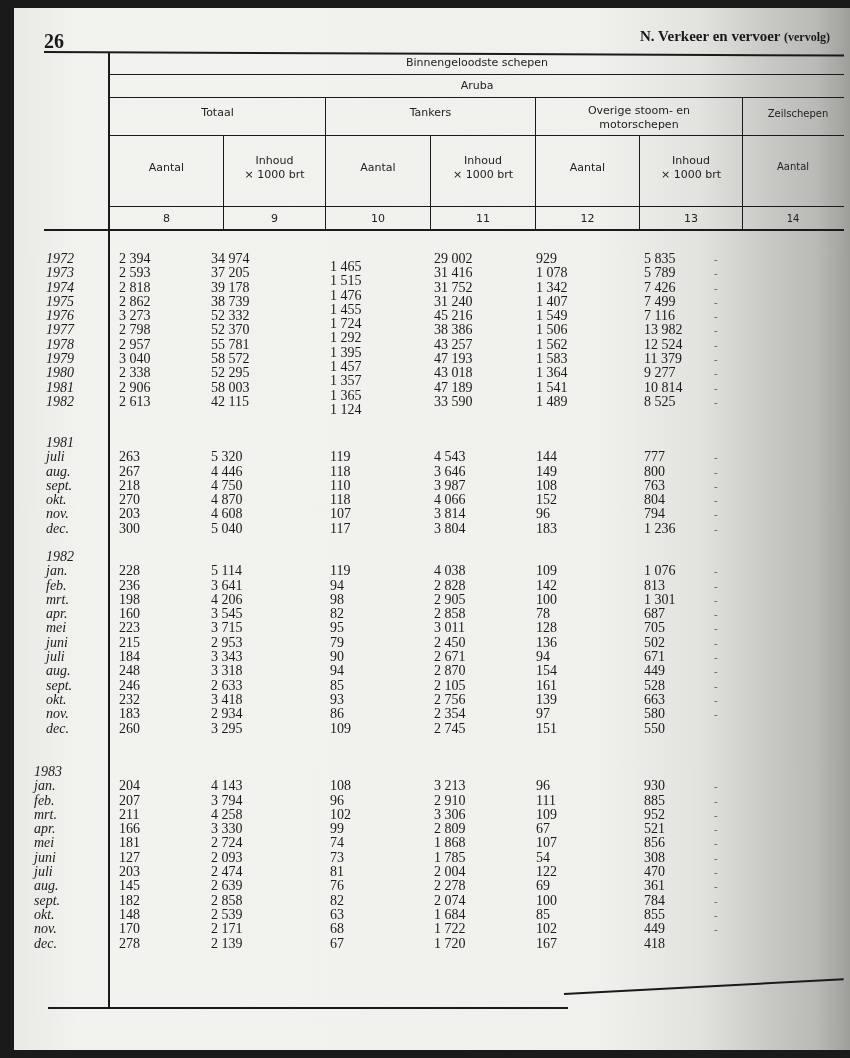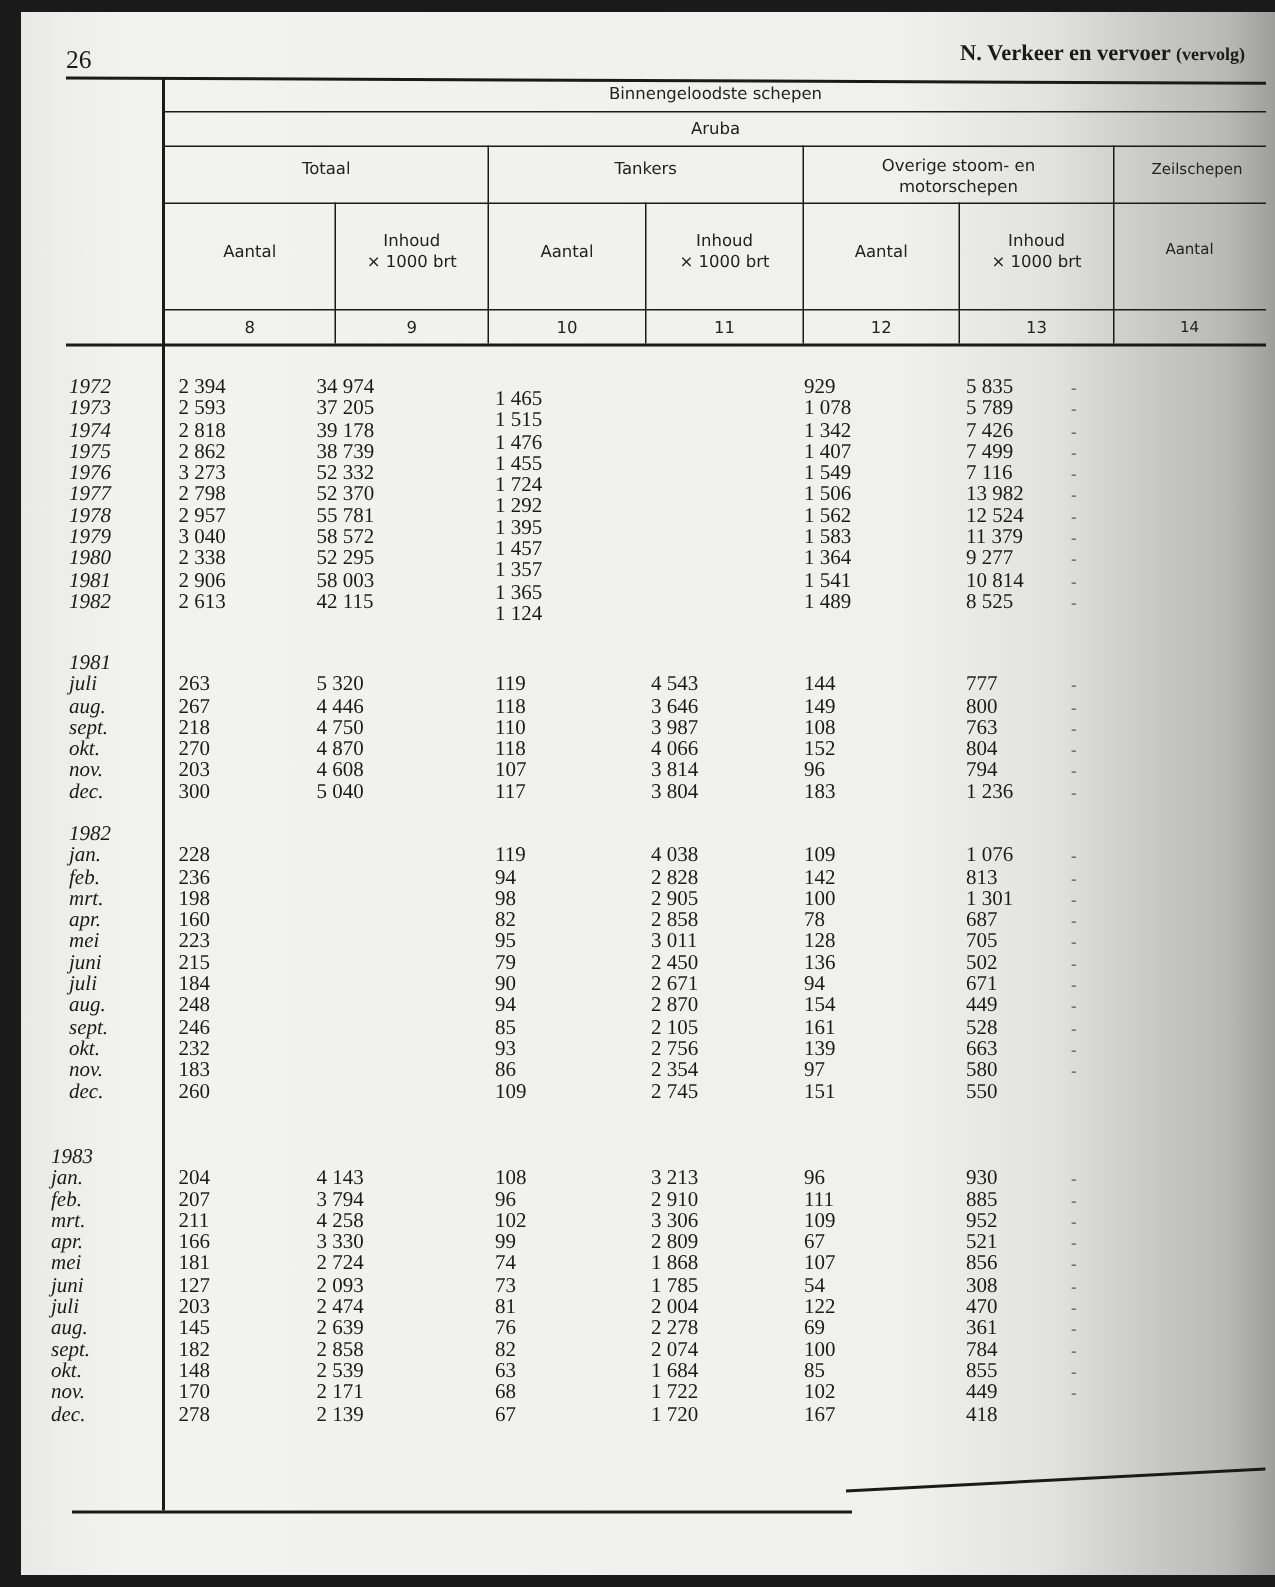--- a/index.html
+++ b/index.html
@@ -9,21 +9,21 @@
     font-family: "Liberation Serif", serif;
     color: #1a1a1a;
     position: relative;
   }
   .page {
     position: absolute; left: 14px; top: 8px; width: 836px; height: 1042px;
     background: linear-gradient(90deg, #e9e9e6 0%, #f2f2ef 8%, #f0f0ed 70%, #e2e2df 82%, #c9c9c6 90%, #b9b9b6 96%, #9e9e9b 100%);
   }
   .page-number {
     position: absolute; left: 30px; top: 22px;
-    font-size: 17px; font-weight: normal;
+    font-size: 20px; font-weight: bold;
   }
   .running-title {
     position: absolute; left: 626px; top: 20px;
     font-size: 15px; font-weight: bold; white-space: nowrap;
   }
   .running-title .cont { font-size: 12px; }
 
   .rule { position: absolute; background: #1a1a1a; }
 
   .hdr {
@@ -144,20 +144,33 @@
       <div class="row">1 515</div>
       <div class="row">1 476</div>
       <div class="row">1 455</div>
       <div class="row">1 724</div>
       <div class="row">1 292</div>
       <div class="row">1 395</div>
       <div class="row">1 457</div>
       <div class="row">1 357</div>
       <div class="row">1 365</div>
       <div class="row">1 124</div>
+    </div>
+    <div class="num-col" style="left: 420px; width: 90px; top: 244px;">
+      <div class="row">29 002</div>
+      <div class="row">31 416</div>
+      <div class="row">31 752</div>
+      <div class="row">31 240</div>
+      <div class="row">45 216</div>
+      <div class="row">38 386</div>
+      <div class="row">43 257</div>
+      <div class="row">47 193</div>
+      <div class="row">43 018</div>
+      <div class="row">47 189</div>
+      <div class="row">33 590</div>
     </div>
     <div class="num-col" style="left: 522px; width: 90px; top: 244px;">
       <div class="row">929</div>
       <div class="row">1 078</div>
       <div class="row">1 342</div>
       <div class="row">1 407</div>
       <div class="row">1 549</div>
       <div class="row">1 506</div>
       <div class="row">1 562</div>
       <div class="row">1 583</div>
@@ -278,20 +291,34 @@
       <div class="row">160</div>
       <div class="row">223</div>
       <div class="row">215</div>
       <div class="row">184</div>
       <div class="row">248</div>
       <div class="row">246</div>
       <div class="row">232</div>
       <div class="row">183</div>
       <div class="row">260</div>
     </div>
+    <div class="num-col" style="left: 197px; width: 90px; top: 556.3px;">
+      <div class="row">5 114</div>
+      <div class="row">3 641</div>
+      <div class="row">4 206</div>
+      <div class="row">3 545</div>
+      <div class="row">3 715</div>
+      <div class="row">2 953</div>
+      <div class="row">3 343</div>
+      <div class="row">3 318</div>
+      <div class="row">2 633</div>
+      <div class="row">3 418</div>
+      <div class="row">2 934</div>
+      <div class="row">3 295</div>
+    </div>
     <div class="num-col" style="left: 316px; width: 90px; top: 556.3px;">
       <div class="row">119</div>
       <div class="row">94</div>
       <div class="row">98</div>
       <div class="row">82</div>
       <div class="row">95</div>
       <div class="row">79</div>
       <div class="row">90</div>
       <div class="row">94</div>
       <div class="row">85</div>

